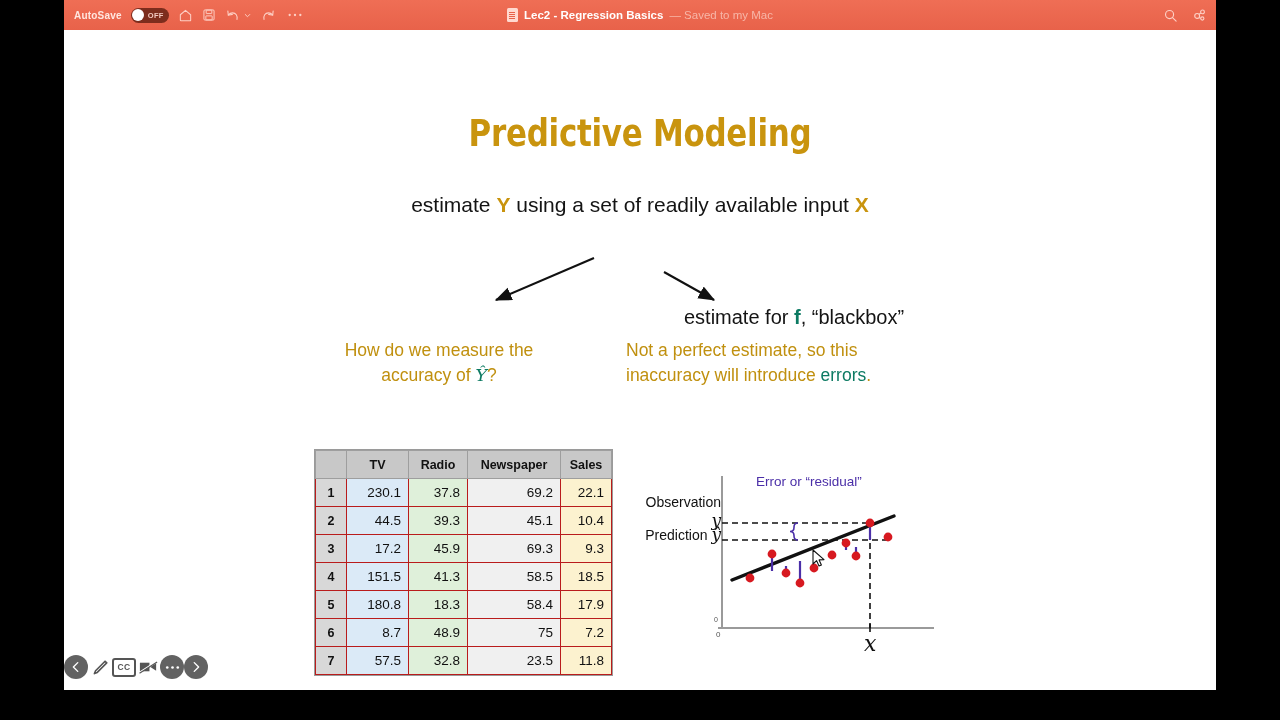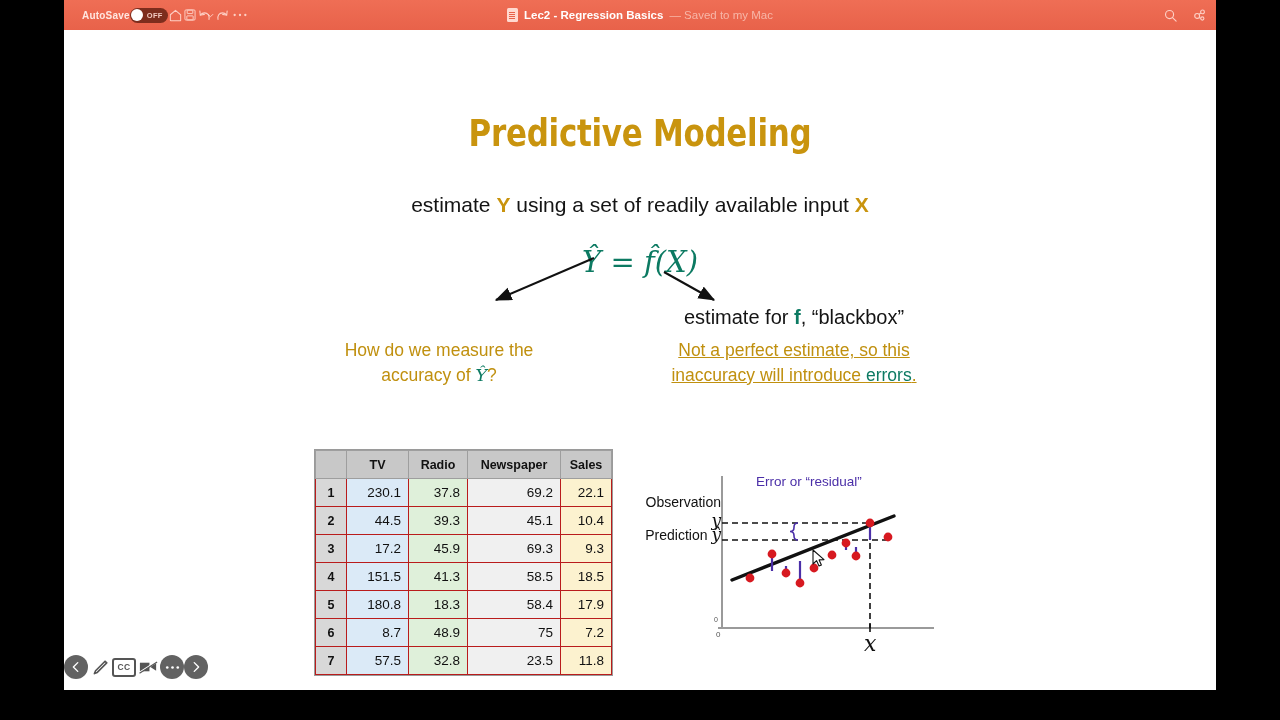--- a/index.html
+++ b/index.html
@@ -6,21 +6,21 @@
   body{width:1280px;height:720px;overflow:hidden;font-family:"Liberation Sans",sans-serif;}
 
   
   #screen{position:relative;width:1280px;height:720px;background:#000;}
   #window{position:absolute;left:64px;top:0;width:1152px;height:690px;background:#ffffff;overflow:hidden;}
 
   
   #titlebar{position:relative;height:30px;width:100%;
     background:linear-gradient(180deg,#ef6e55 0%,#e8624a 100%);
     display:flex;align-items:center;}
-  .tb-left{display:flex;align-items:center;padding-left:18px;text-align:right;}
+  .tb-left{display:flex;align-items:center;gap:9px;padding-left:10px;text-align:right;}
   .autosave-label{color:#ffe6e0;font-size:10px;font-weight:bold;letter-spacing:.2px;}
   .toggle{position:relative;width:38px;height:15px;border-radius:8px;background:#7d2d1d;display:flex;align-items:center;}
   .toggle .knob{position:absolute;left:1.5px;width:12px;height:12px;border-radius:50%;background:#fff;}
   .toggle .off{position:absolute;right:5px;font-size:7.5px;font-weight:bold;color:#f2c9c0;letter-spacing:.3px;}
   .tb-icon{color:#ffd9d0;opacity:.92;display:flex;align-items:center;justify-content:center;}
   .tb-icon svg{display:block;}
   .tb-center{position:absolute;left:0;right:0;display:flex;align-items:center;justify-content:center;gap:6px;pointer-events:none;}
   .doc-badge{width:11px;height:14px;background:#ffd9d0;border-radius:1.5px;position:relative;}
   .doc-badge:after{content:"";position:absolute;left:2px;top:3.5px;width:6px;height:7px;
      background:linear-gradient(180deg,#e8624a 0 1px,transparent 1px 2px,#e8624a 2px 3px,transparent 3px 4px,#e8624a 4px 5px,transparent 5px 6px,#e8624a 6px 7px);}
@@ -42,21 +42,21 @@
 
   .formula{position:absolute;left:0;right:0;top:215px;text-align:center;
      font-family:"DejaVu Serif","Liberation Serif",serif;font-style:italic;font-size:29px;color:#0c7a62;}
   .formula .eq{font-style:normal;}
 
   .arrows{position:absolute;left:0;top:0;width:1152px;height:660px;pointer-events:none;}
 
   .branch-l{position:absolute;left:260px;top:276px;width:230px;text-align:center;font-size:20px;color:#141414;}
   .branch-r{position:absolute;left:570px;top:276px;width:320px;text-align:center;font-size:20px;color:#141414;}
   .note-l{position:absolute;left:255px;top:308px;width:240px;text-align:center;font-size:17.5px;color:#c0900f;line-height:1.42;}
-  .note-r{position:absolute;left:562px;top:308px;width:336px;text-align:center;font-size:17.5px;color:#c0900f;line-height:1.42;text-decoration:underline;}
+  .note-r{position:absolute;left:562px;top:308px;width:336px;font-size:17.5px;color:#c0900f;line-height:1.42;}
   .mathser{font-family:"DejaVu Serif","Liberation Serif",serif;font-style:italic;}
 
   
   #data-table{position:absolute;left:251px;top:420px;border-collapse:collapse;
      font-size:13.5px;color:#111;box-shadow:0 0 0 1px #9a9a9a;}
   #data-table th,#data-table td{border:1px solid #b91c1c;padding:4px 7px;height:19px;}
   #data-table thead th{background:#c8c8c8;font-weight:bold;text-align:center;font-size:12.5px;border-color:#9e9e9e;}
   #data-table thead th.corner{background:#c8c8c8;width:16px;}
   #data-table td.idx{background:#d8d8d8;font-weight:bold;text-align:center;width:14px;font-size:12.5px;}
   #data-table td.c0{background:#dbeaf7;text-align:right;min-width:47px;}
@@ -154,25 +154,20 @@
   </div>
 
   <div id="slide">
 
     <div class="slide-title">Predictive Modeling</div>
 
     <div class="subtitle">
       <span>estimate </span><span class="gold">Y</span><span> using a set of readily available input </span><span class="gold">X</span>
     </div>
 
-    <div class="formula">
-      <span>Ŷ</span>
-      <span class="eq">=</span>
-      <span>f̂</span><span>(X)</span>
-    </div>
 
     <svg class="arrows" viewBox="0 0 1152 660">
       <defs>
         <marker id="ah" markerWidth="9" markerHeight="9" refX="7.4" refY="3.2" orient="auto">
           <path d="M0,0 L8,3.2 L0,6.4 Z" fill="#111"></path>
         </marker>
       </defs>
       <line x1="530" y1="228" x2="432" y2="270" stroke="#111" stroke-width="2.1" marker-end="url(#ah)"></line>
       <line x1="600" y1="242" x2="650" y2="270" stroke="#111" stroke-width="2.1" marker-end="url(#ah)"></line>
     </svg>

